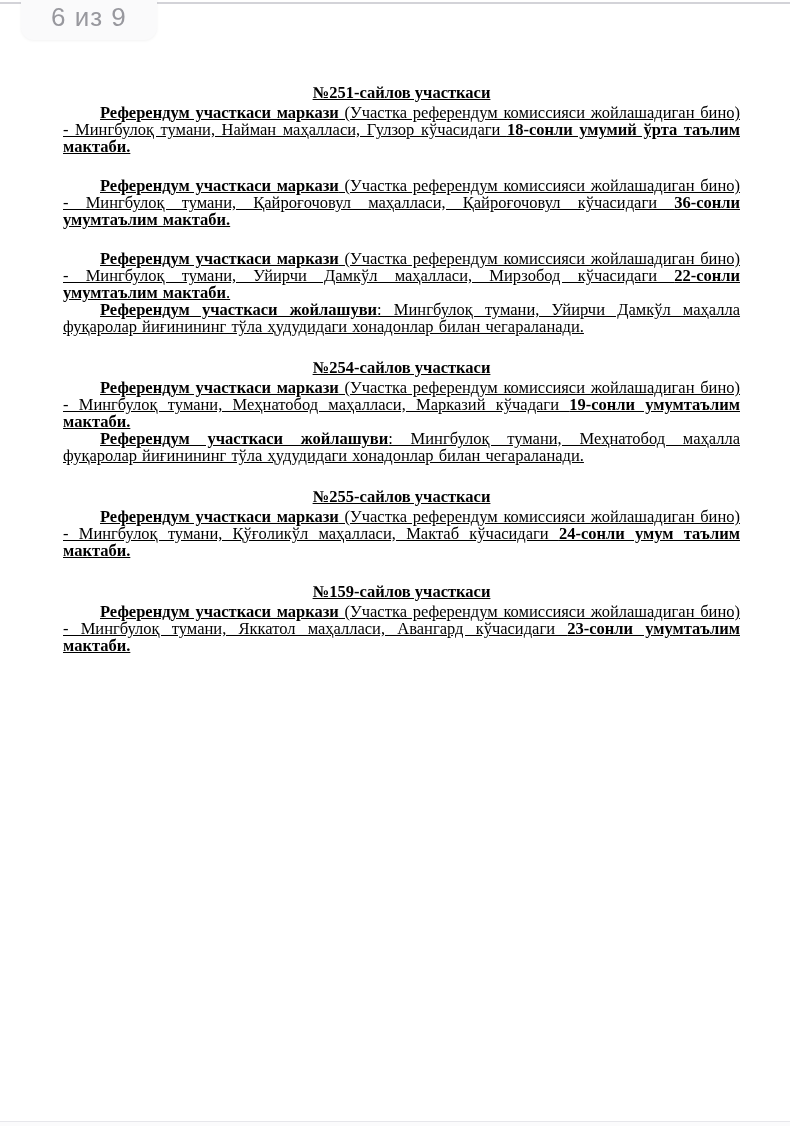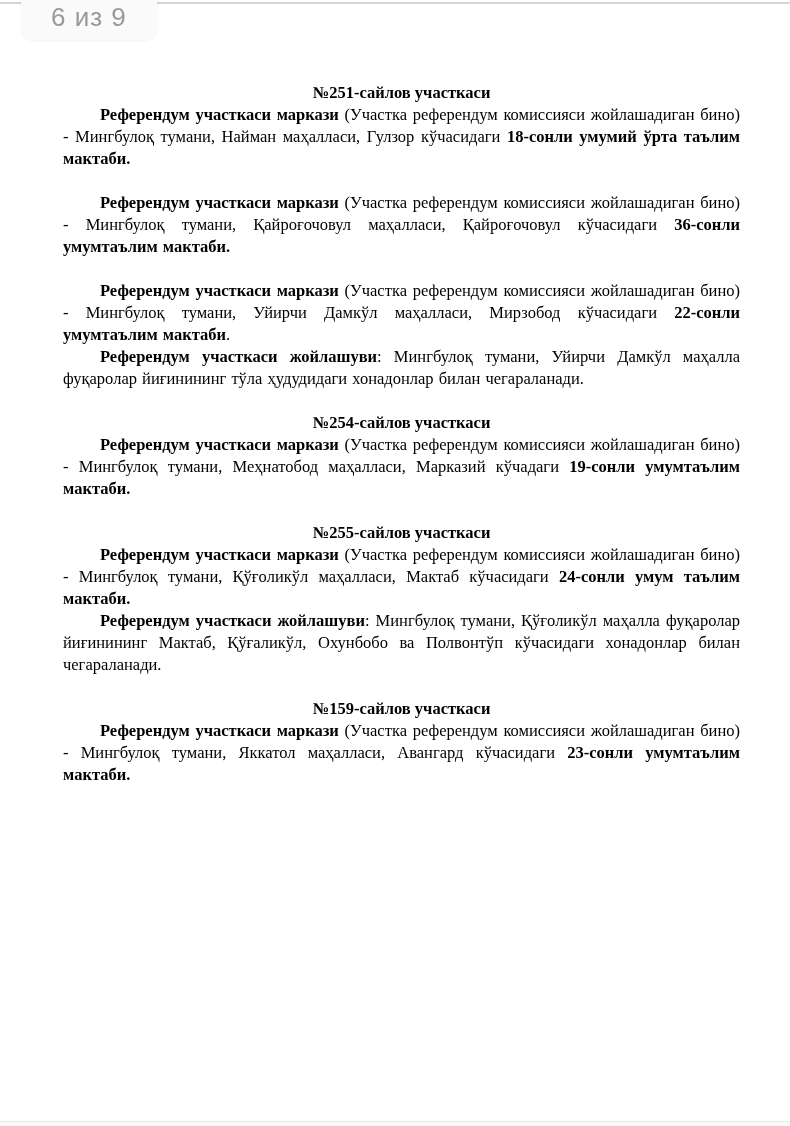--- a/index.html
+++ b/index.html
@@ -42,32 +42,33 @@
   .document-page {
     position: absolute;
     top: 0;
     left: 0;
     width: 790px;
     box-sizing: border-box;
     padding: 82px 50px 0 63px;
   }
   .section {
     margin: 0 0 22px 0;
+    text-decoration: underline;
   }
   .section-title {
     margin: 0;
     font-size: 16.5px;
     line-height: 22px;
     font-weight: bold;
     text-align: center;
   }
   .para {
     margin: 0;
     font-size: 16.5px;
-    line-height: 22px;
+    line-height: 17px;
     text-align: justify;
     text-indent: 37px;
     word-spacing: 1px;
   }
   .b { font-weight: bold; }
   .bottom-gap-line {
     position: absolute;
     top: 1121px;
     left: 0;
     width: 790px;
@@ -103,26 +104,26 @@
   </div>
 
   <div class="section">
     <p class="para"><span class="b">Референдум участкаси маркази</span><span> (Участка референдум комиссияси жойлашадиган бино) - Мингбулоқ тумани, Уйирчи Дамкўл маҳалласи, Мирзобод кўчасидаги </span><span class="b">22-сонли умумтаълим мактаби</span><span>.</span></p>
     <p class="para"><span class="b">Референдум участкаси жойлашуви</span><span>: Мингбулоқ тумани, Уйирчи Дамкўл маҳалла фуқаролар йиғинининг тўла ҳудудидаги хонадонлар билан чегараланади.</span></p>
   </div>
 
   <div class="section">
     <h3 class="section-title">№254-сайлов участкаси</h3>
     <p class="para"><span class="b">Референдум участкаси маркази</span><span> (Участка референдум комиссияси жойлашадиган бино) - Мингбулоқ тумани, Меҳнатобод маҳалласи, Марказий кўчадаги </span><span class="b">19-сонли умумтаълим мактаби.</span><span></span></p>
+    <p class="para"><span class="b">Референдум участкаси жойлашуви</span><span>: Мингбулоқ тумани, Меҳнатобод маҳалла фуқаролар йиғинининг тўла ҳудудидаги хонадонлар билан чегараланади.</span></p>
   </div>
 
   <div class="section">
     <h3 class="section-title">№255-сайлов участкаси</h3>
     <p class="para"><span class="b">Референдум участкаси маркази</span><span> (Участка референдум комиссияси жойлашадиган бино) - Мингбулоқ тумани, Қўғоликўл маҳалласи, Мактаб кўчасидаги </span><span class="b">24-сонли умум таълим мактаби.</span><span></span></p>
-    <p class="para"><span class="b">Референдум участкаси жойлашуви</span><span>: Мингбулоқ тумани, Қўғоликўл маҳалла фуқаролар йиғинининг Мактаб, Қўғаликўл, Охунбобо ва Полвонтўп кўчасидаги хонадонлар билан чегараланади.</span></p>
   </div>
 
   <div class="section">
     <h3 class="section-title">№159-сайлов участкаси</h3>
     <p class="para"><span class="b">Референдум участкаси маркази</span><span> (Участка референдум комиссияси жойлашадиган бино) - Мингбулоқ тумани, Яккатол маҳалласи, Авангард кўчасидаги </span><span class="b">23-сонли умумтаълим мактаби.</span><span></span></p>
   </div>
 
 </div>
 
 <div class="bottom-gap-line"></div>

